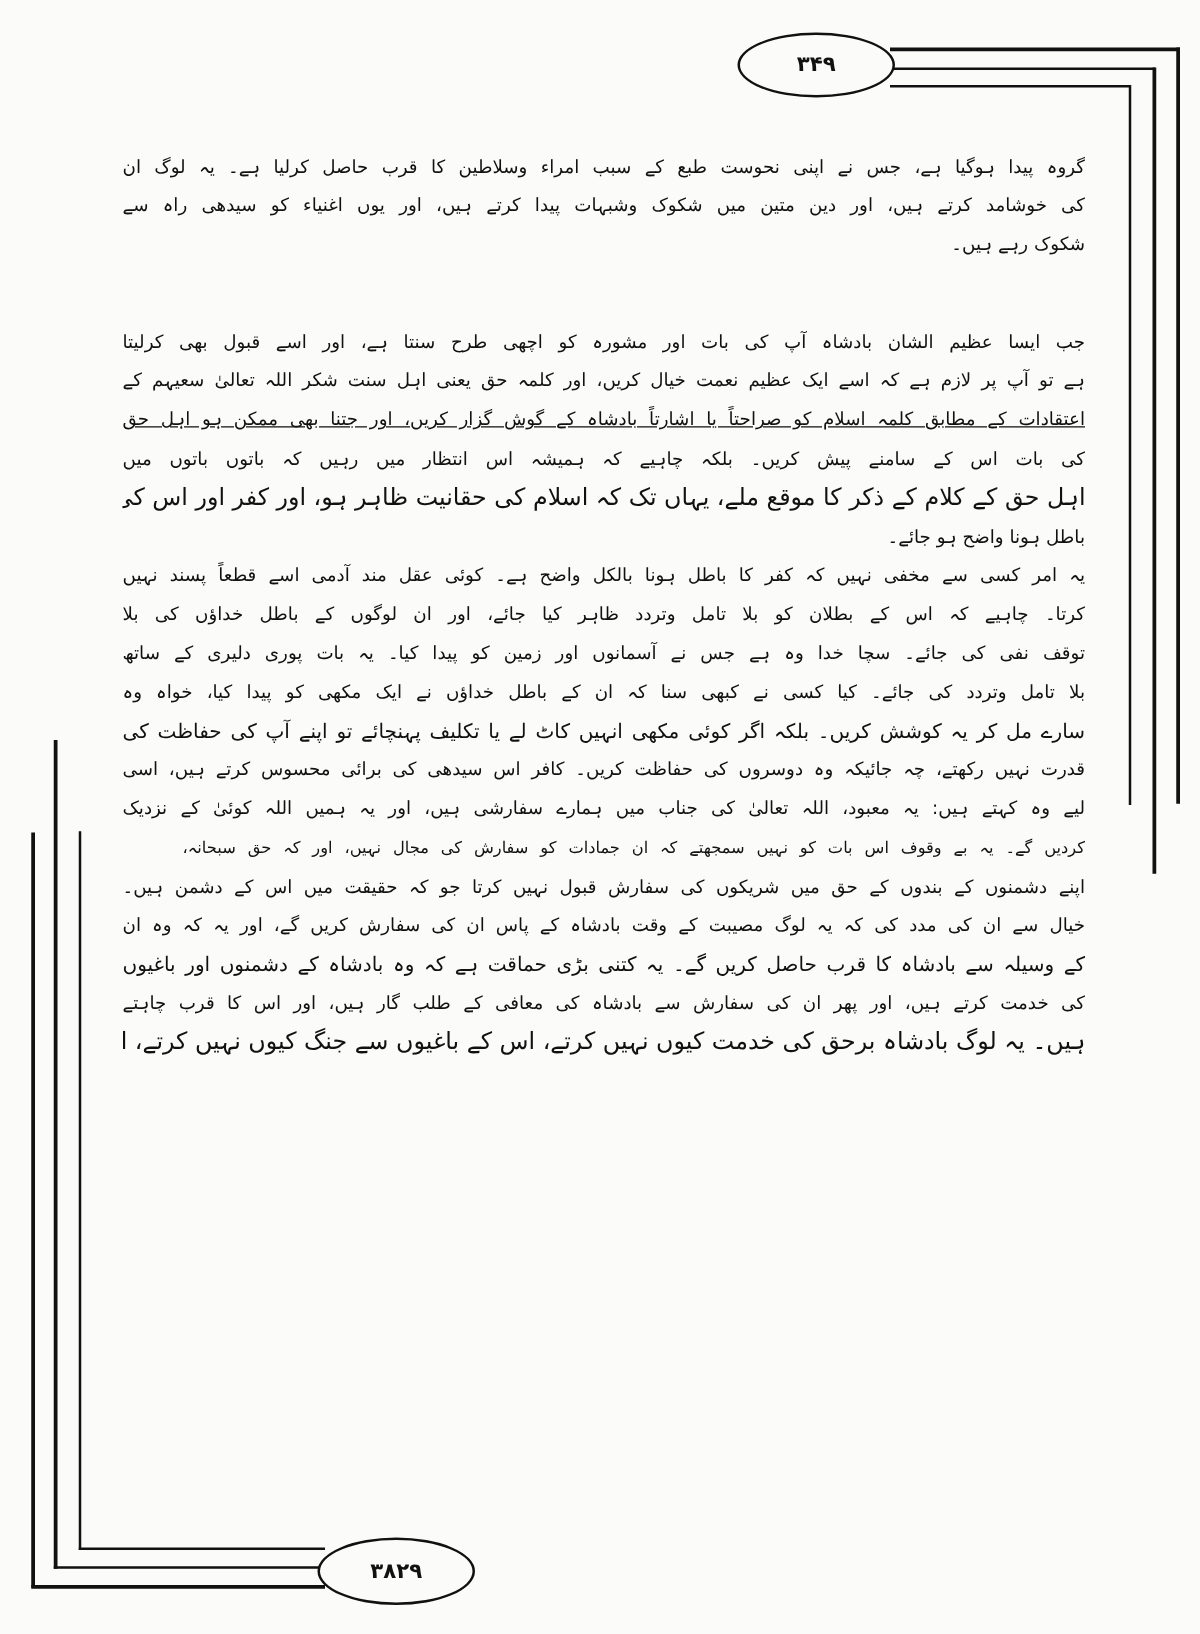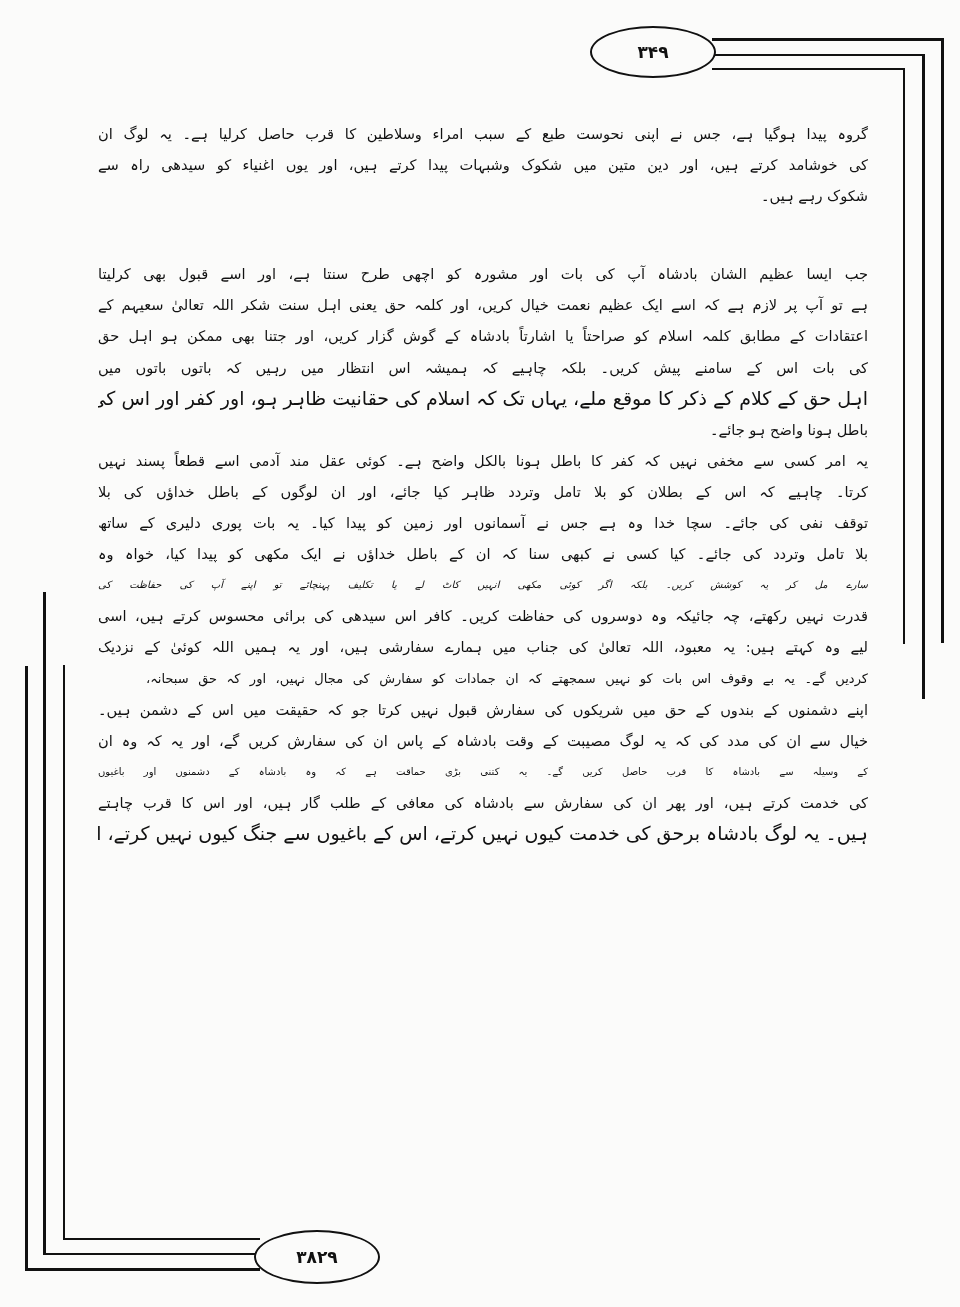--- a/index.html
+++ b/index.html
@@ -48,30 +48,30 @@
 <div class="page-oval" style="left:254px; top:1230px; width:122px; height:50px;">
   <span>۳۸۲۹</span>
 </div>
 
 <div class="text-block">
   <span class="line" style="font-size: 14.6px;">گروہ پیدا ہوگیا ہے، جس نے اپنی نحوست طبع کے سبب امراء وسلاطین کا قرب حاصل کرلیا ہے۔ یہ لوگ ان</span>
   <span class="line" style="font-size: 14.6px;">کی خوشامد کرتے ہیں، اور دین متین میں شکوک وشبہات پیدا کرتے ہیں، اور یوں اغنیاء کو سیدھی راہ سے</span>
   <span class="line last" style="font-size: 14.6px;">شکوک رہے ہیں۔</span>
   <span class="line" style="font-size: 14.6px; margin-top: 47px;">جب ایسا عظیم الشان بادشاہ آپ کی بات اور مشورہ کو اچھی طرح سنتا ہے، اور اسے قبول بھی کرلیتا</span>
   <span class="line" style="font-size: 14.6px;">ہے تو آپ پر لازم ہے کہ اسے ایک عظیم نعمت خیال کریں، اور کلمہ حق یعنی اہل سنت شکر اللہ تعالیٰ سعیہم کے</span>
-  <span class="line" style="font-size: 14.6px;">اعتقادات کے مطابق کلمہ اسلام کو صراحتاً یا اشارتاً بادشاہ کے گوش گزار کریں، اور جتنا بھی ممکن ہو اہل حق</span>
+  <span class="line" style="font-size: 14.6px; text-decoration: underline;">اعتقادات کے مطابق کلمہ اسلام کو صراحتاً یا اشارتاً بادشاہ کے گوش گزار کریں، اور جتنا بھی ممکن ہو اہل حق</span>
   <span class="line" style="font-size: 14.6px;">کی بات اس کے سامنے پیش کریں۔ بلکہ چاہیے کہ ہمیشہ اس انتظار میں رہیں کہ باتوں باتوں میں</span>
   <span class="line" style="font-size: 19px;">اہل حق کے کلام کے ذکر کا موقع ملے، یہاں تک کہ اسلام کی حقانیت ظاہر ہو، اور کفر اور اس کی برائی کا</span>
   <span class="line last" style="font-size: 14.6px;">باطل ہونا واضح ہو جائے۔</span>
   <span class="line" style="font-size: 14.6px;">یہ امر کسی سے مخفی نہیں کہ کفر کا باطل ہونا بالکل واضح ہے۔ کوئی عقل مند آدمی اسے قطعاً پسند نہیں</span>
   <span class="line" style="font-size: 14.6px;">کرتا۔ چاہیے کہ اس کے بطلان کو بلا تامل وتردد ظاہر کیا جائے، اور ان لوگوں کے باطل خداؤں کی بلا</span>
   <span class="line" style="font-size: 14.6px;">توقف نفی کی جائے۔ سچا خدا وہ ہے جس نے آسمانوں اور زمین کو پیدا کیا۔ یہ بات پوری دلیری کے ساتھ</span>
   <span class="line" style="font-size: 14.6px;">بلا تامل وتردد کی جائے۔ کیا کسی نے کبھی سنا کہ ان کے باطل خداؤں نے ایک مکھی کو پیدا کیا، خواہ وہ</span>
-  <span class="line" style="font-size: 10px; font-style: italic;">سارے مل کر یہ کوشش کریں۔ بلکہ اگر کوئی مکھی انہیں کاٹ لے یا تکلیف پہنچائے تو اپنے آپ کی حفاظت کی</span>
+  <span class="line" style="font-size: 16px;">سارے مل کر یہ کوشش کریں۔ بلکہ اگر کوئی مکھی انہیں کاٹ لے یا تکلیف پہنچائے تو اپنے آپ کی حفاظت کی</span>
   <span class="line" style="font-size: 14.6px;">قدرت نہیں رکھتے، چہ جائیکہ وہ دوسروں کی حفاظت کریں۔ کافر اس سیدھی کی برائی محسوس کرتے ہیں، اسی</span>
   <span class="line" style="font-size: 14.6px;">لیے وہ کہتے ہیں: یہ معبود، اللہ تعالیٰ کی جناب میں ہمارے سفارشی ہیں، اور یہ ہمیں اللہ کوئیٰ کے نزدیک</span>
   <span class="line" style="font-size: 13px; margin-left: 48px;">کردیں گے۔ یہ بے وقوف اس بات کو نہیں سمجھتے کہ ان جمادات کو سفارش کی مجال نہیں، اور کہ حق سبحانہ،</span>
   <span class="line" style="font-size: 14.6px;">اپنے دشمنوں کے بندوں کے حق میں شریکوں کی سفارش قبول نہیں کرتا جو کہ حقیقت میں اس کے دشمن ہیں۔</span>
   <span class="line" style="font-size: 14.6px;">خیال سے ان کی مدد کی کہ یہ لوگ مصیبت کے وقت بادشاہ کے پاس ان کی سفارش کریں گے، اور یہ کہ وہ ان</span>
-  <span class="line" style="font-size: 10px;">کے وسیلہ سے بادشاہ کا قرب حاصل کریں گے۔ یہ کتنی بڑی حماقت ہے کہ وہ بادشاہ کے دشمنوں اور باغیوں</span>
+  <span class="line" style="font-size: 16px;">کے وسیلہ سے بادشاہ کا قرب حاصل کریں گے۔ یہ کتنی بڑی حماقت ہے کہ وہ بادشاہ کے دشمنوں اور باغیوں</span>
   <span class="line" style="font-size: 14.6px;">کی خدمت کرتے ہیں، اور پھر ان کی سفارش سے بادشاہ کی معافی کے طلب گار ہیں، اور اس کا قرب چاہتے</span>
   <span class="line" style="font-size: 19px;">ہیں۔ یہ لوگ بادشاہ برحق کی خدمت کیوں نہیں کرتے، اس کے باغیوں سے جنگ کیوں نہیں کرتے، اور</span>
 </div>
 
 </body></html>

